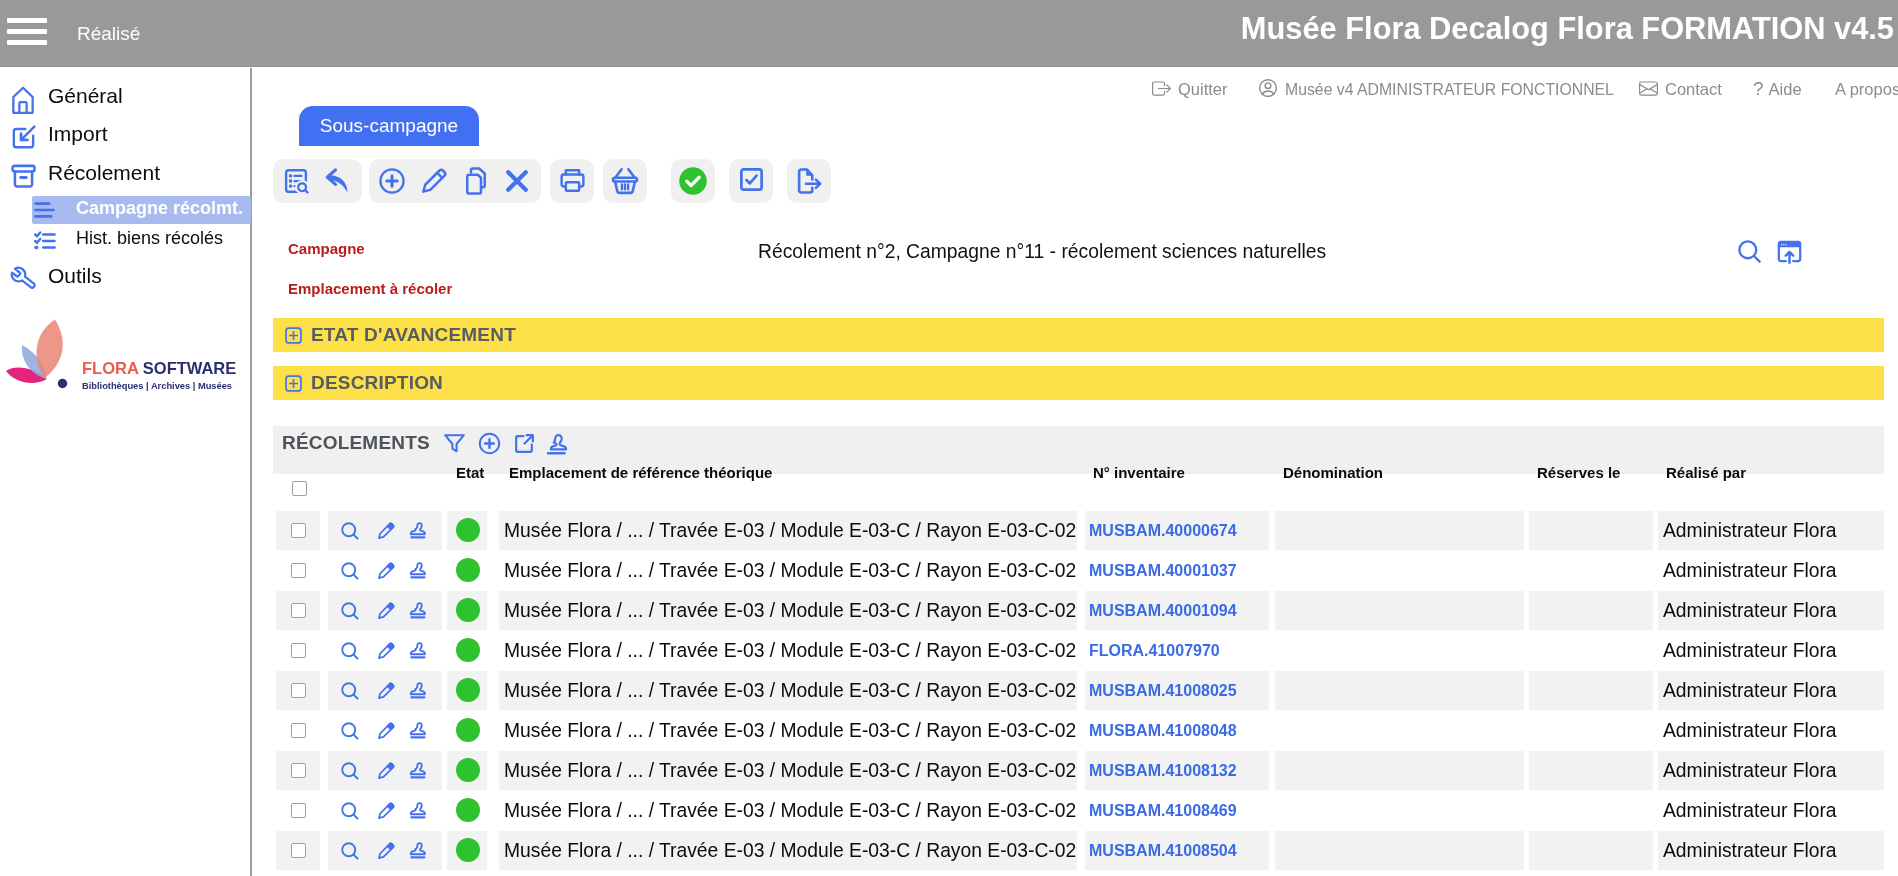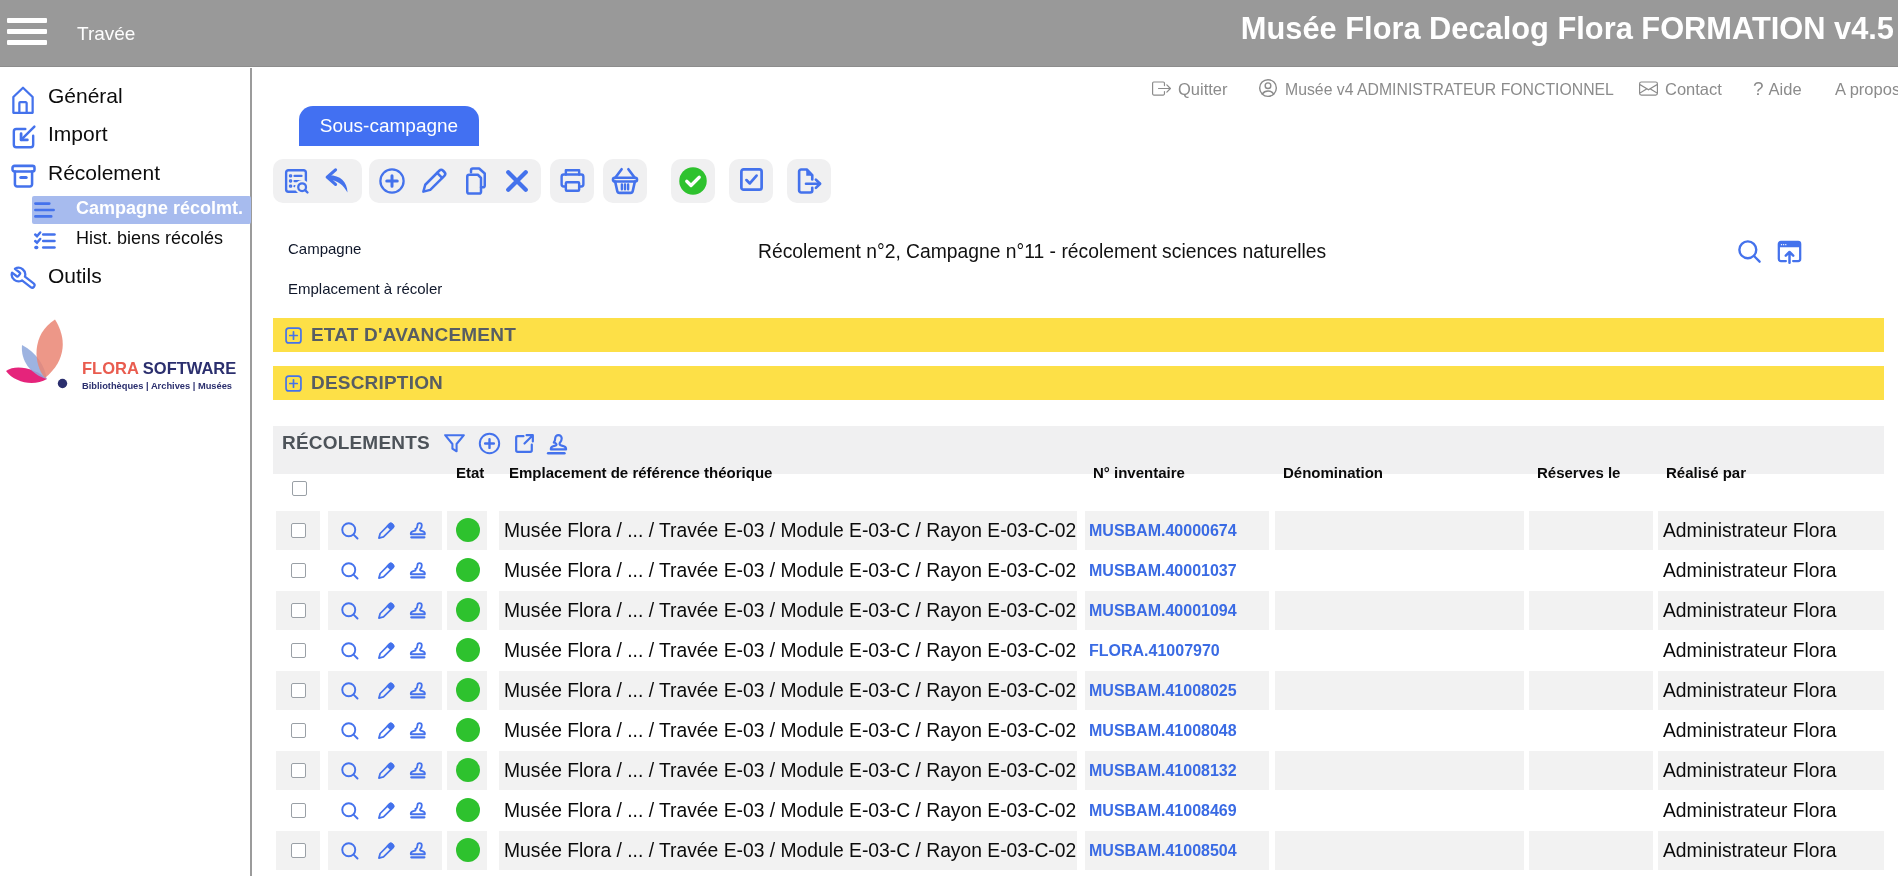--- a/index.html
+++ b/index.html
@@ -40,21 +40,21 @@
   
   #tab { position:absolute; left:299px; top:106px; width:180px; height:40px;
     background:#4270f2; color:#fff; border-radius:14px 14px 0 0;
     font-size:19px; text-align:center; line-height:40px; }
 
   
   .tgroup { position:absolute; top:159px; height:44px; background:#f0f0f1; border-radius:10px; }
   .tgroup svg { position:absolute; top:7px; }
 
   
-  .flabel { position:absolute; left:288px; font-size:15px; font-weight:normal; color:#0f172a; }
+  .flabel { position:absolute; left:288px; font-size:15px; font-weight:bold; color:#b91c1c; }
   .fvalue { position:absolute; left:758px; font-size:19.3px; color:#111; }
 
   
   .secbar { position:absolute; left:273px; width:1611px; height:34px; background:#fde047; }
   .secbar .plus { position:absolute; left:12px; top:9px; }
   .secbar .st { position:absolute; left:38px; top:6px; font-size:19px; font-weight:bold; color:#575d63; letter-spacing:0.2px; }
 
   #recbar { position:absolute; left:273px; top:426px; width:1611px; height:48px; background:#f0f0f1; }
   #recbar .st { position:absolute; left:9px; top:6px; font-size:19px; font-weight:bold; color:#4d5359; letter-spacing:0.2px; }
   #recbar svg { position:absolute; top:5px; }
@@ -75,21 +75,21 @@
     border:1px solid #9aa0a6; border-radius:2px; background:#fff; }
 </style>
 </head>
 <body>
 <div id="app">
 
   <div id="topbar">
     <div class="hbar" style="top:18px"></div>
     <div class="hbar" style="top:29px"></div>
     <div class="hbar" style="top:40px"></div>
-    <div id="recoler">Travée</div>
+    <div id="recoler">Réalisé</div>
     <div id="apptitle">Musée Flora Decalog Flora FORMATION v4.5</div>
   </div>
 
   <div id="sidebar"></div>
   <div id="menu-gen" class="mitem" style="top:83px">
     <svg width="26" height="30" viewBox="0 0 24 28" fill="none" stroke="#4472ec" stroke-width="2.1" stroke-linecap="round" stroke-linejoin="round">
       <path d="M3 11.2 12 2.6l9 8.6V26H3z"></path>
         <path d="M8.6 25.5v-8.6a0.9 0.9 0 0 1 0.9-0.9h5a0.9 0.9 0 0 1 0.9.9v8.6"></path>
     </svg>
     <div class="t">Général</div>

